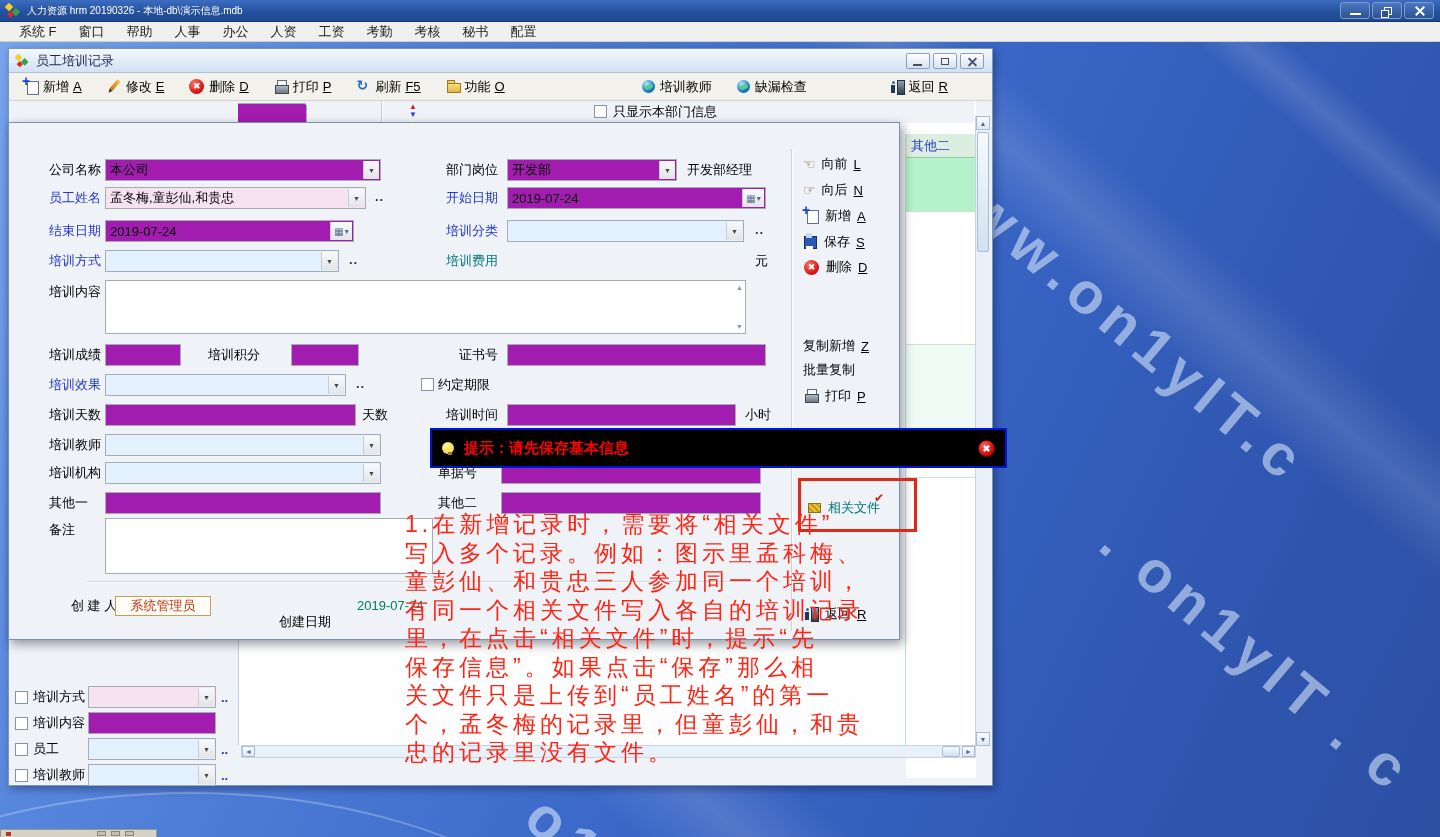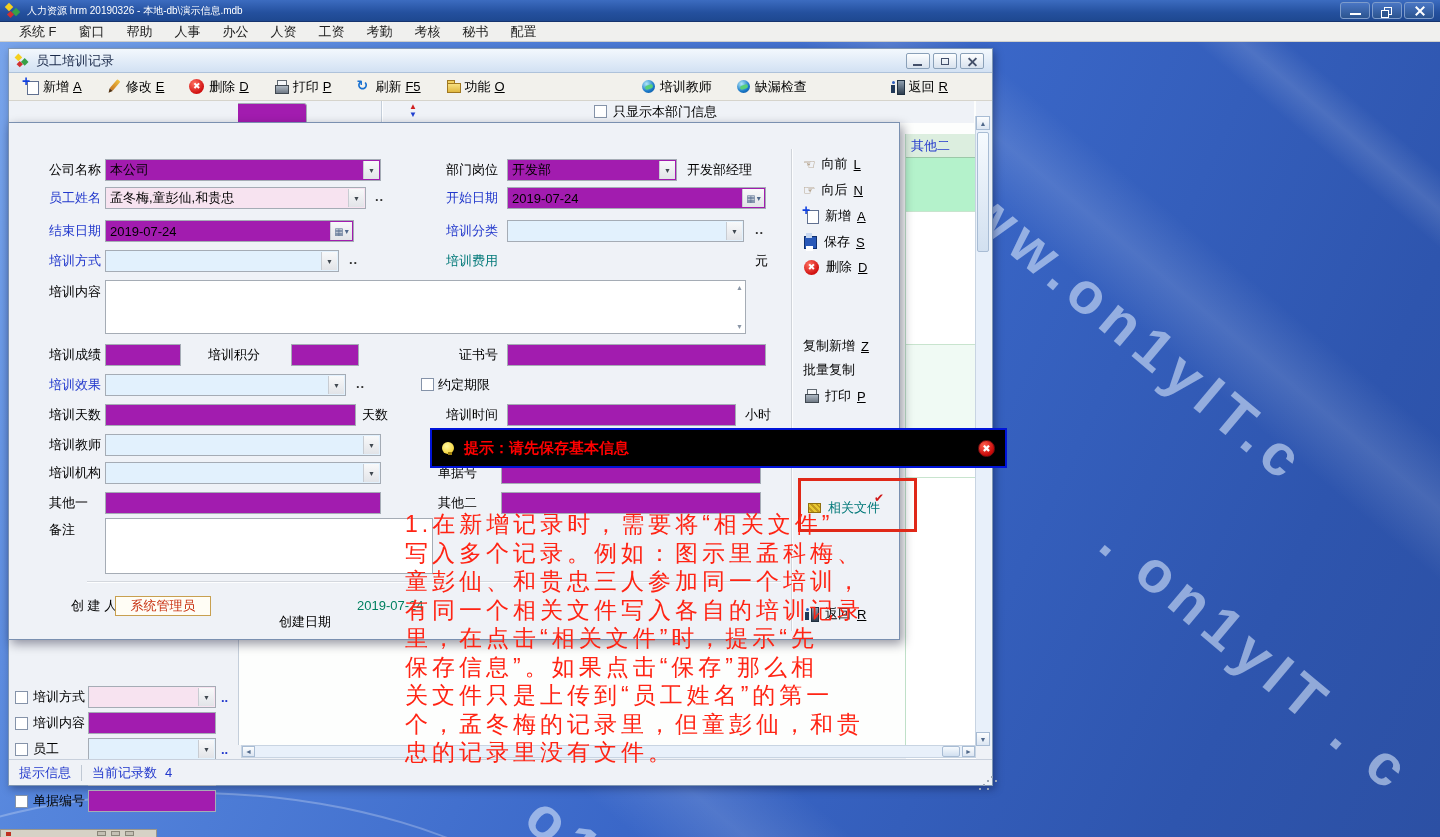--- a/index.html
+++ b/index.html
@@ -330,45 +330,33 @@
         <span style="margin-left:5px;color:#2238CC;font-weight:bold;">..</span>
       </div>
       <div class="f-row" style="left:6px;top:663px;width:222px;">
         <span class="chk"></span>
         <span class="lbl" style="position:static;margin-left:5px;width:55px;">培训教师</span>
         <div class="inp combo c-blue" style="position:relative;left:0;top:0;width:128px;flex:none;">
             <span class="cbar"></span>
           </div>
         <span style="margin-left:5px;color:#2238CC;font-weight:bold;">..</span>
       </div>
-      <div class="f-row" style="left:6px;top:689px;width:222px;">
-        <span class="chk"></span>
-        <span class="lbl" style="position:static;margin-left:5px;width:55px;">单据编号</span>
-        <div class="inp" style="position:relative;left:0;top:0;width:128px;flex:none;"></div>
-      </div>
     </div>
 
     <div class="vscroll">
       <span class="sbtn sa-up" style="left:0;top:0;width:14px;height:14px;"></span>
       <span class="sbtn sa-dn" style="left:0;bottom:0;width:14px;height:14px;"></span>
       <span class="thumb" style="left:1px;top:16px;width:12px;height:120px;"></span>
     </div>
     <div class="hscroll">
       <span class="sbtn sa-lf" style="left:0;top:0;width:13px;height:11px;"></span>
       <span class="sbtn sa-rt" style="right:0;top:0;width:13px;height:11px;"></span>
       <span class="thumb" style="right:15px;top:0;width:18px;height:11px;"></span>
     </div>
 
-    <div class="statusbar">
-      <span style="margin-left:10px;">提示信息</span>
-      <span class="sb-div"></span>
-      <span>当前记录数</span>
-      <span style="margin-left:8px;">4</span>
-      <span class="grip"></span>
-    </div>
   </div>
 
   <div class="dlg">
 
     <span class="lbl" style="left:40px;top:36px;">公司名称</span>
     <div class="inp combo" style="left:96px;top:36px;width:276px;">
         <span>本公司</span>
         <span class="cbar"></span>
       </div>
     <span class="lbl" style="left:437px;top:36px;">部门岗位</span>

